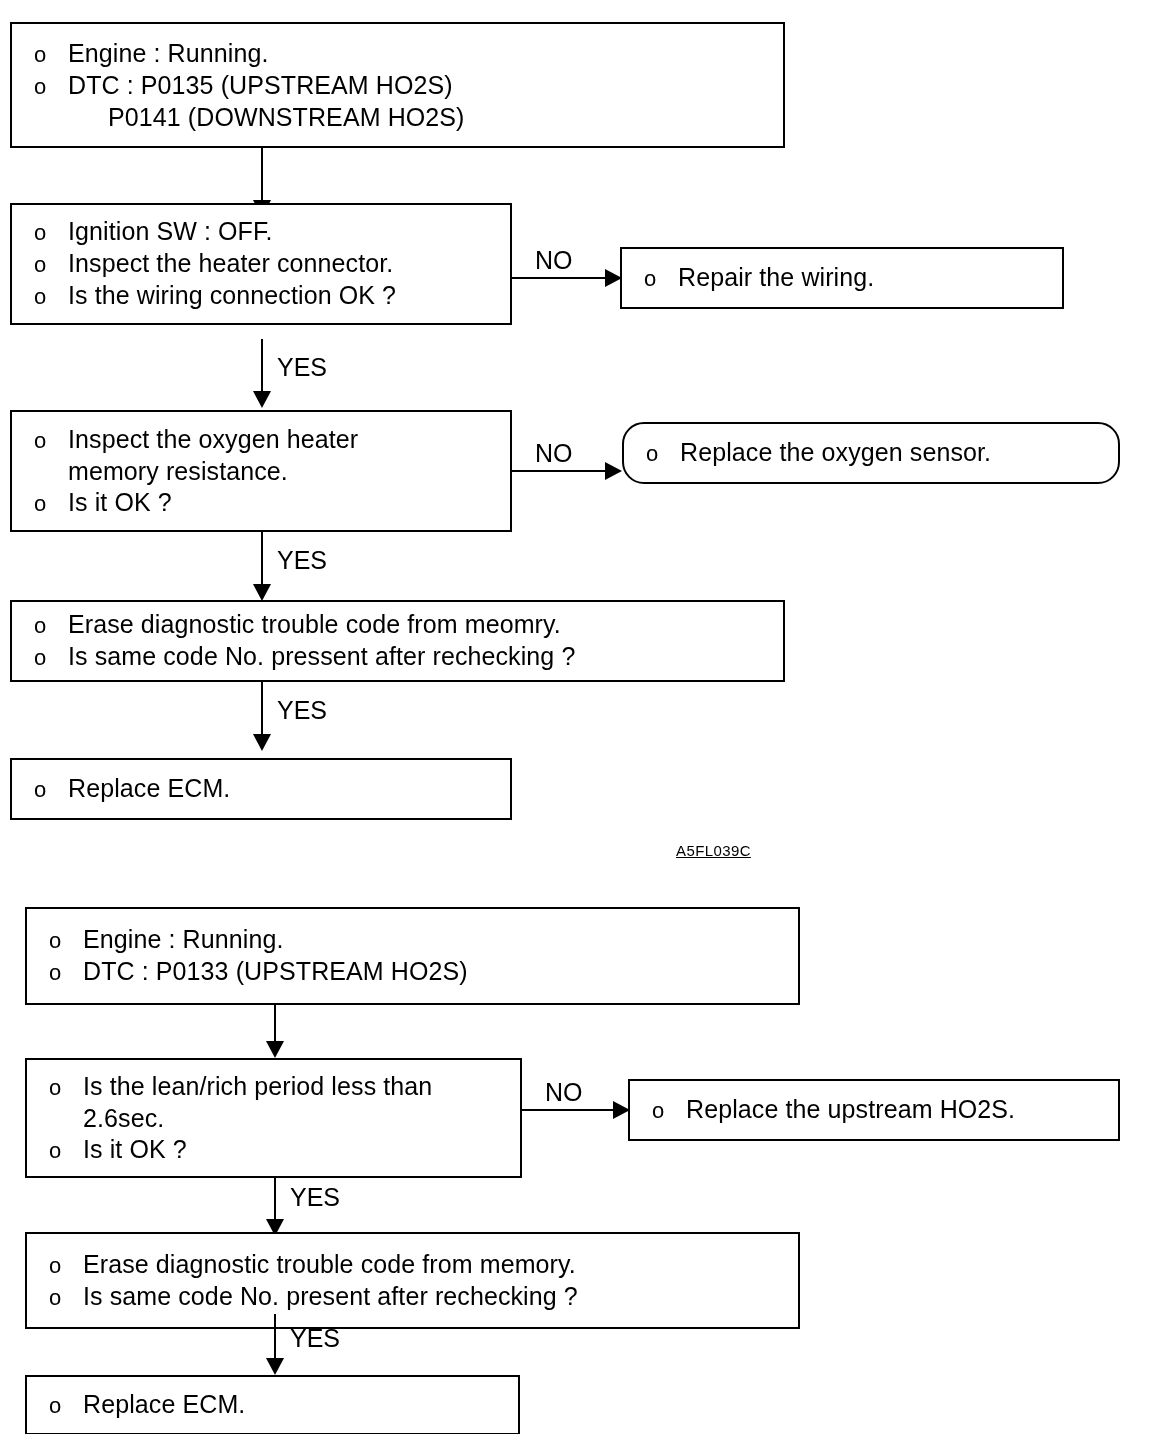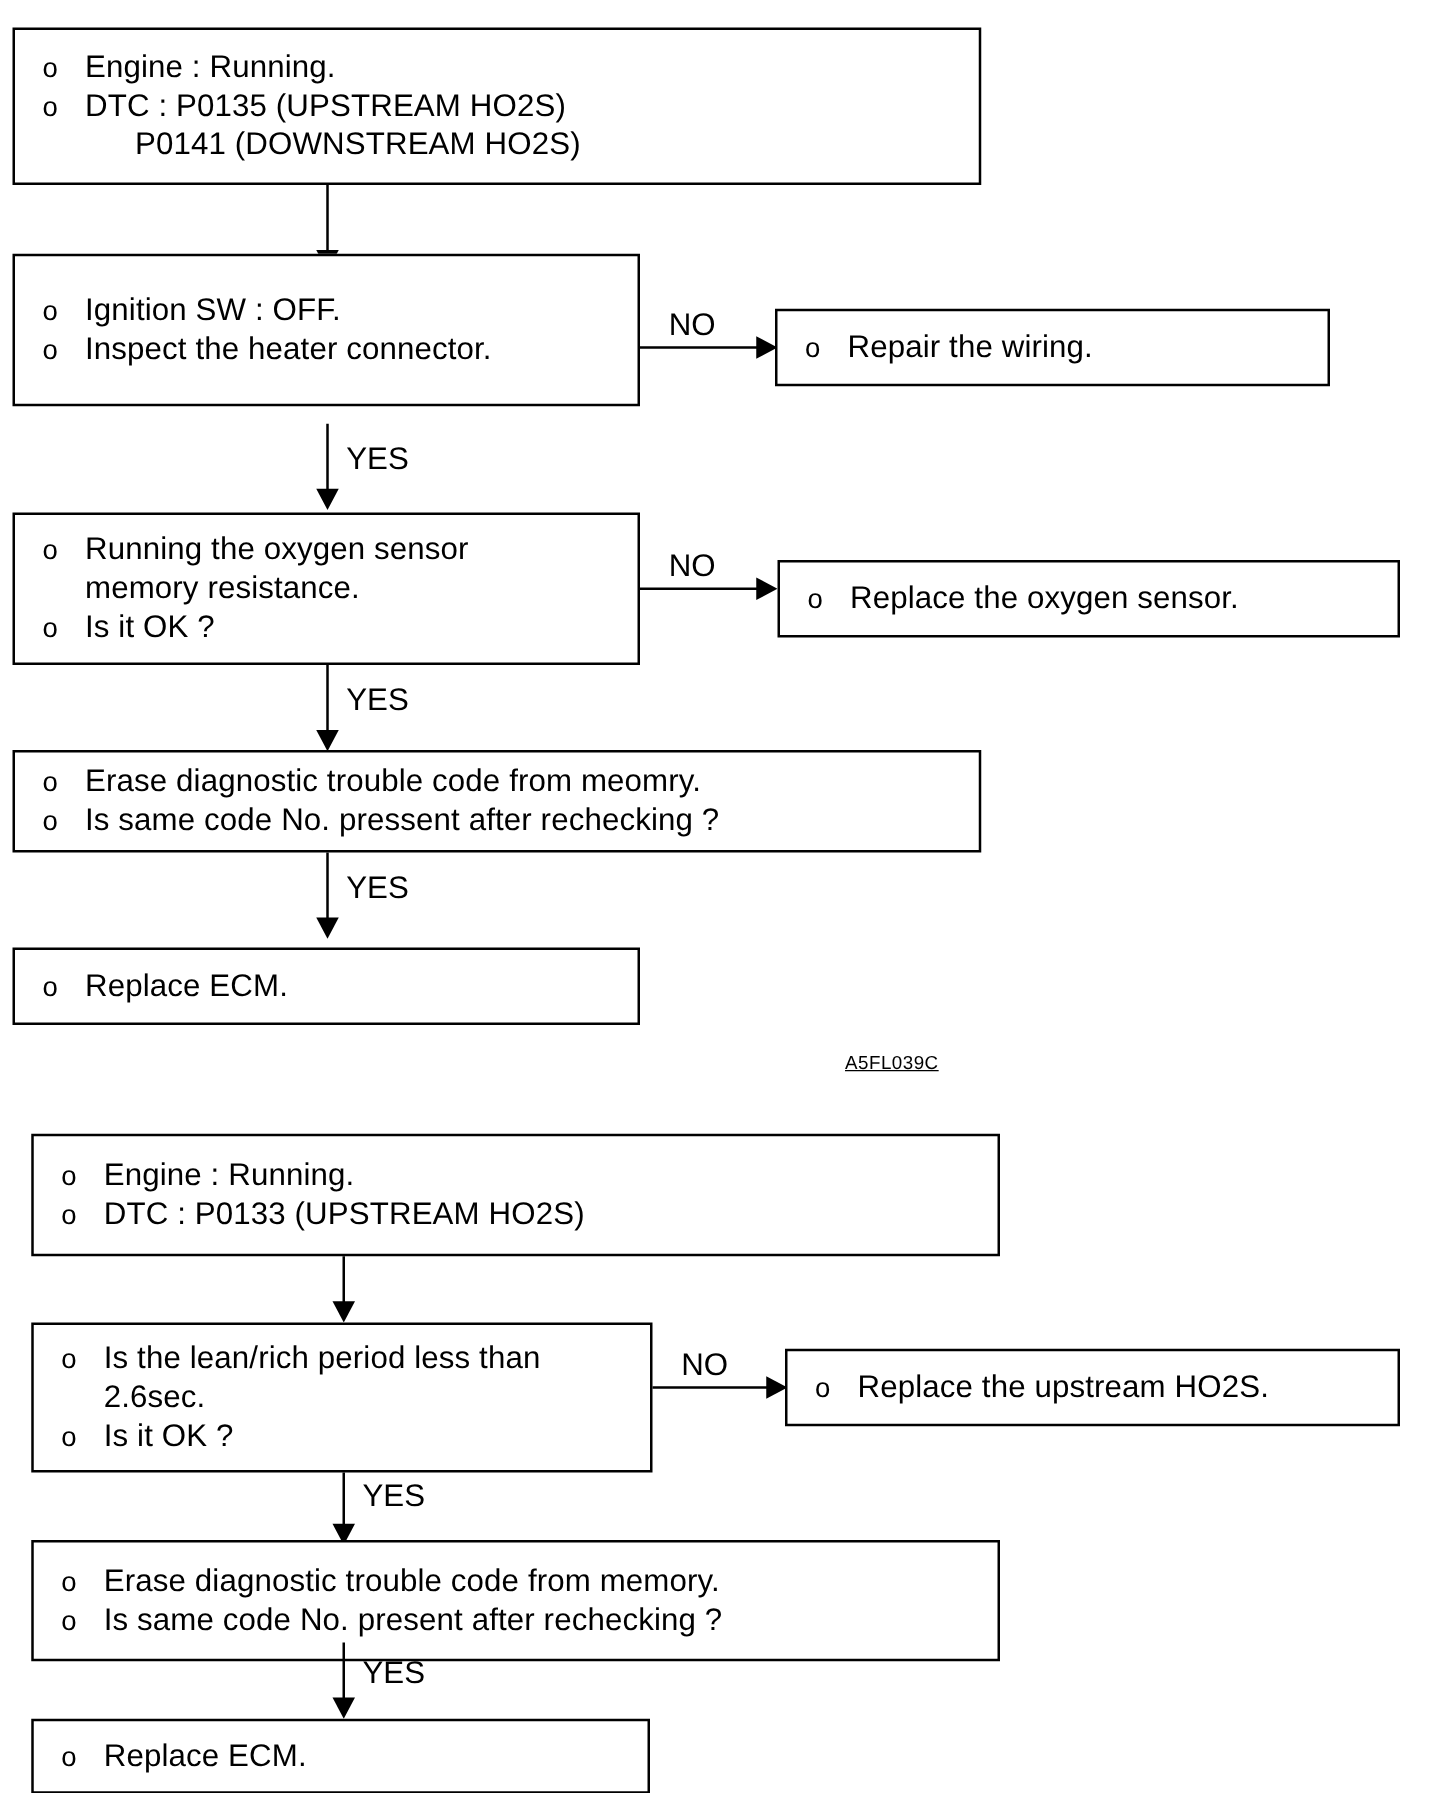--- a/index.html
+++ b/index.html
@@ -112,50 +112,51 @@
     </div>
   </div>
 
   <div class="vline" style="left:261px; top:138px; height:56px;"></div>
   <div class="arrow-down" style="left:253px; top:190px;"></div>
 
   <div class="box" style="left:10px; top:193px; width:502px; height:122px;">
     <div class="inner">
       <span class="line"><span class="bullet">o</span><span>Ignition SW : OFF.</span></span>
       <span class="line"><span class="bullet">o</span><span>Inspect the heater connector.</span></span>
+      <span class="line"><span class="bullet">o</span><span>Is the wiring connection OK ?</span></span>
     </div>
   </div>
 
   <div class="hline" style="left:512px; top:267px; width:102px;"></div>
   <div class="arrow-right" style="left:605px; top:259px;"></div>
   <div class="edge-label" style="left:535px; top:238px;">NO</div>
 
   <div class="box" style="left:620px; top:237px; width:444px; height:62px;">
     <div class="inner">
       <span class="line"><span class="bullet">o</span><span>Repair the wiring.</span></span>
     </div>
   </div>
 
   <div class="vline" style="left:261px; top:329px; height:56px;"></div>
   <div class="arrow-down" style="left:253px; top:381px;"></div>
   <div class="edge-label" style="left:277px; top:345px;">YES</div>
 
   <div class="box" style="left:10px; top:400px; width:502px; height:122px;">
     <div class="inner">
-      <span class="line"><span class="bullet">o</span><span>Running the oxygen sensor</span></span>
+      <span class="line"><span class="bullet">o</span><span>Inspect the oxygen heater</span></span>
       <span class="line"><span class="nobullet"></span><span>memory resistance.</span></span>
       <span class="line"><span class="bullet">o</span><span>Is it OK ?</span></span>
     </div>
   </div>
 
   <div class="hline" style="left:512px; top:460px; width:102px;"></div>
   <div class="arrow-right" style="left:605px; top:452px;"></div>
   <div class="edge-label" style="left:535px; top:431px;">NO</div>
 
-  <div class="box" style="left:622px; top:438px; width:498px; height:62px;">
+  <div class="box" style="left:622px; top:412px; width:498px; height:62px;border-radius:22px;">
     <div class="inner">
       <span class="line"><span class="bullet">o</span><span>Replace the oxygen sensor.</span></span>
     </div>
   </div>
 
   <div class="vline" style="left:261px; top:522px; height:56px;"></div>
   <div class="arrow-down" style="left:253px; top:574px;"></div>
   <div class="edge-label" style="left:277px; top:538px;">YES</div>
 
   <div class="box" style="left:10px; top:590px; width:775px; height:82px;">

